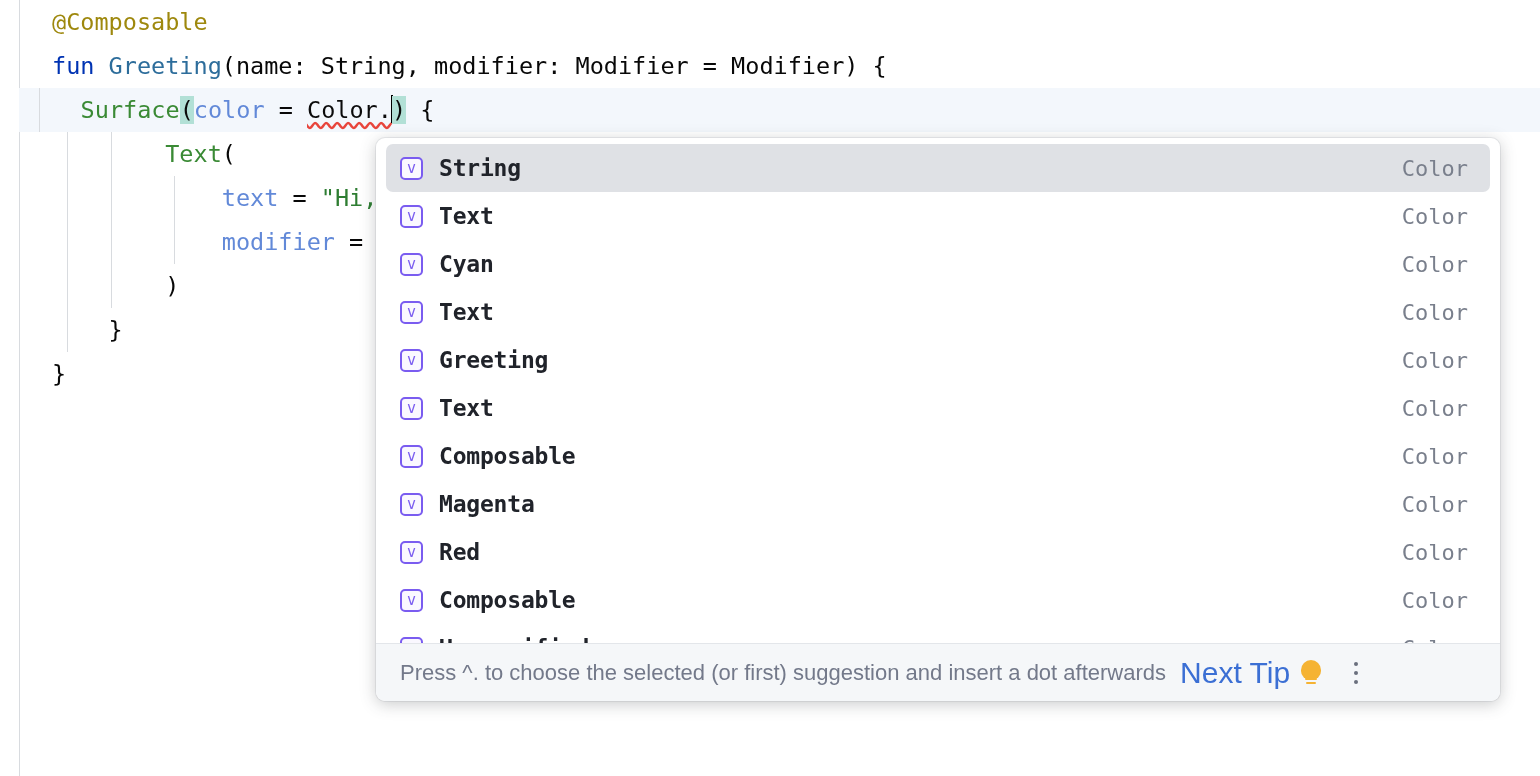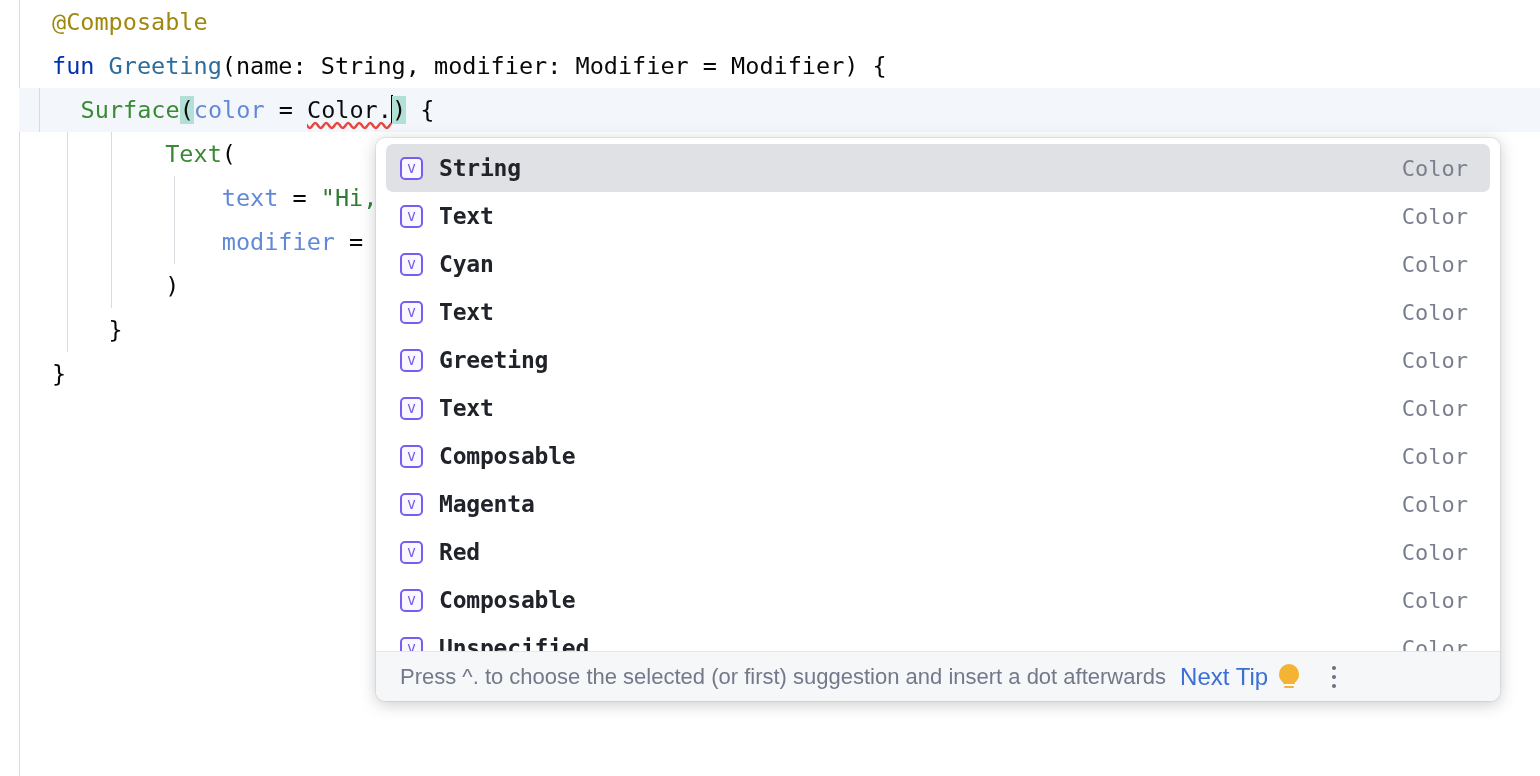--- a/index.html
+++ b/index.html
@@ -145,38 +145,38 @@
     margin-right: 22px;
     font-family: "DejaVu Sans Mono", monospace;
     font-size: 22px;
     color: #797f8c;
   }
 
   
   #hint-bar {
     position: absolute;
     left: 0; right: 0; bottom: 0;
-    height: 50px;
+    height: 58px;
     background: #f5f7f9;
     border-top: 1px solid #e3e6ea;
     display: flex;
     align-items: center;
     padding: 0 18px 0 24px;
     box-sizing: border-box;
     border-radius: 0 0 9px 9px;
   }
   #hint-text {
     font-family: "Liberation Sans", sans-serif;
     font-size: 22px;
     color: #73798a;
     white-space: nowrap;
   }
   #next-tip {
     font-family: "Liberation Sans", sans-serif;
-    font-size: 24px;
+    font-size: 30px;
     color: #3b6fd4;
     margin-left: 14px;
     cursor: pointer;
     white-space: nowrap;
   }
   #bulb-icon {
     margin-left: 9px;
     width: 24px;
     height: 26px;
     flex: 0 0 24px;

